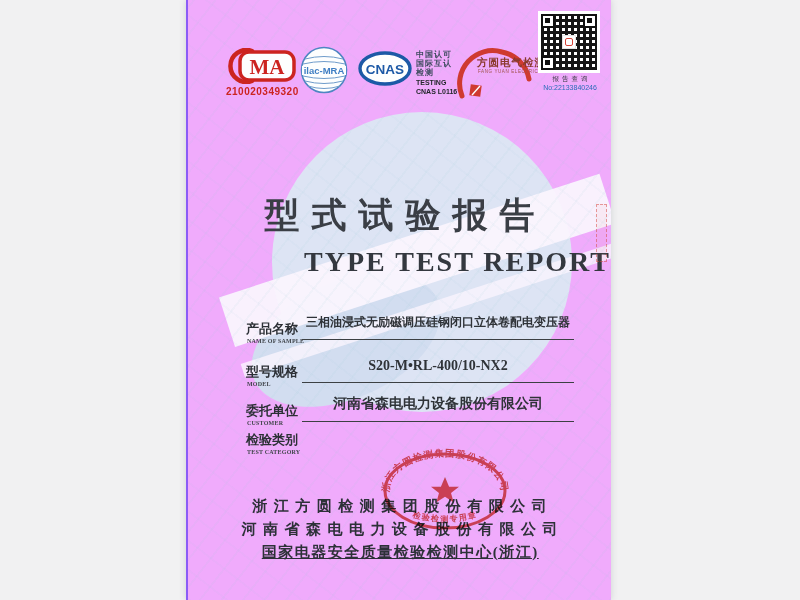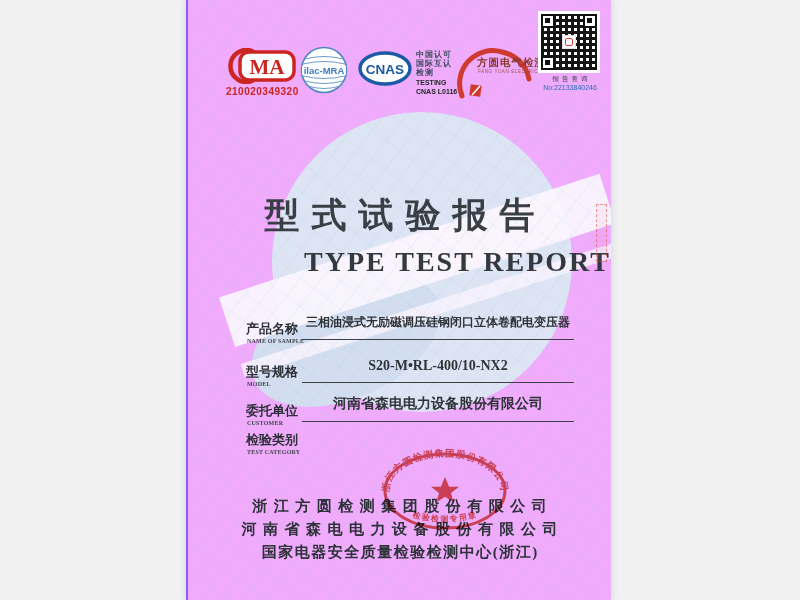--- a/index.html
+++ b/index.html
@@ -74,21 +74,21 @@
   .fvalue.long { font-size:12px; letter-spacing:0; }
 
   
   .stamp { position:absolute; left:190px; top:444px; z-index:5; opacity:.82; mix-blend-mode:multiply; }
 
   
   .footer-line { position:absolute; left:0; width:100%; z-index:3; text-align:center;
     font-size:15px; font-weight:bold; color:#2d3138; white-space:nowrap; }
   .fl1 { top:497px; letter-spacing:6.5px; padding-left:6.5px; }
   .fl2 { top:520px; letter-spacing:6.5px; padding-left:6.5px; }
-  .fl3 { top:543px; letter-spacing:1.5px; padding-left:1.5px; }
+  .fl3 { top:543px; letter-spacing:1.5px; padding-left:1.5px;text-decoration:underline; }
 
   
   .edge-seal-mark { position:absolute; left:408px; top:204px; width:11px; height:58px; z-index:2;
     border:1px dashed rgba(213,70,60,.5); background:rgba(230,120,110,.06); }
 </style>
 </head>
 <body>
 
 <div id="canvas">
   <div id="paper">

